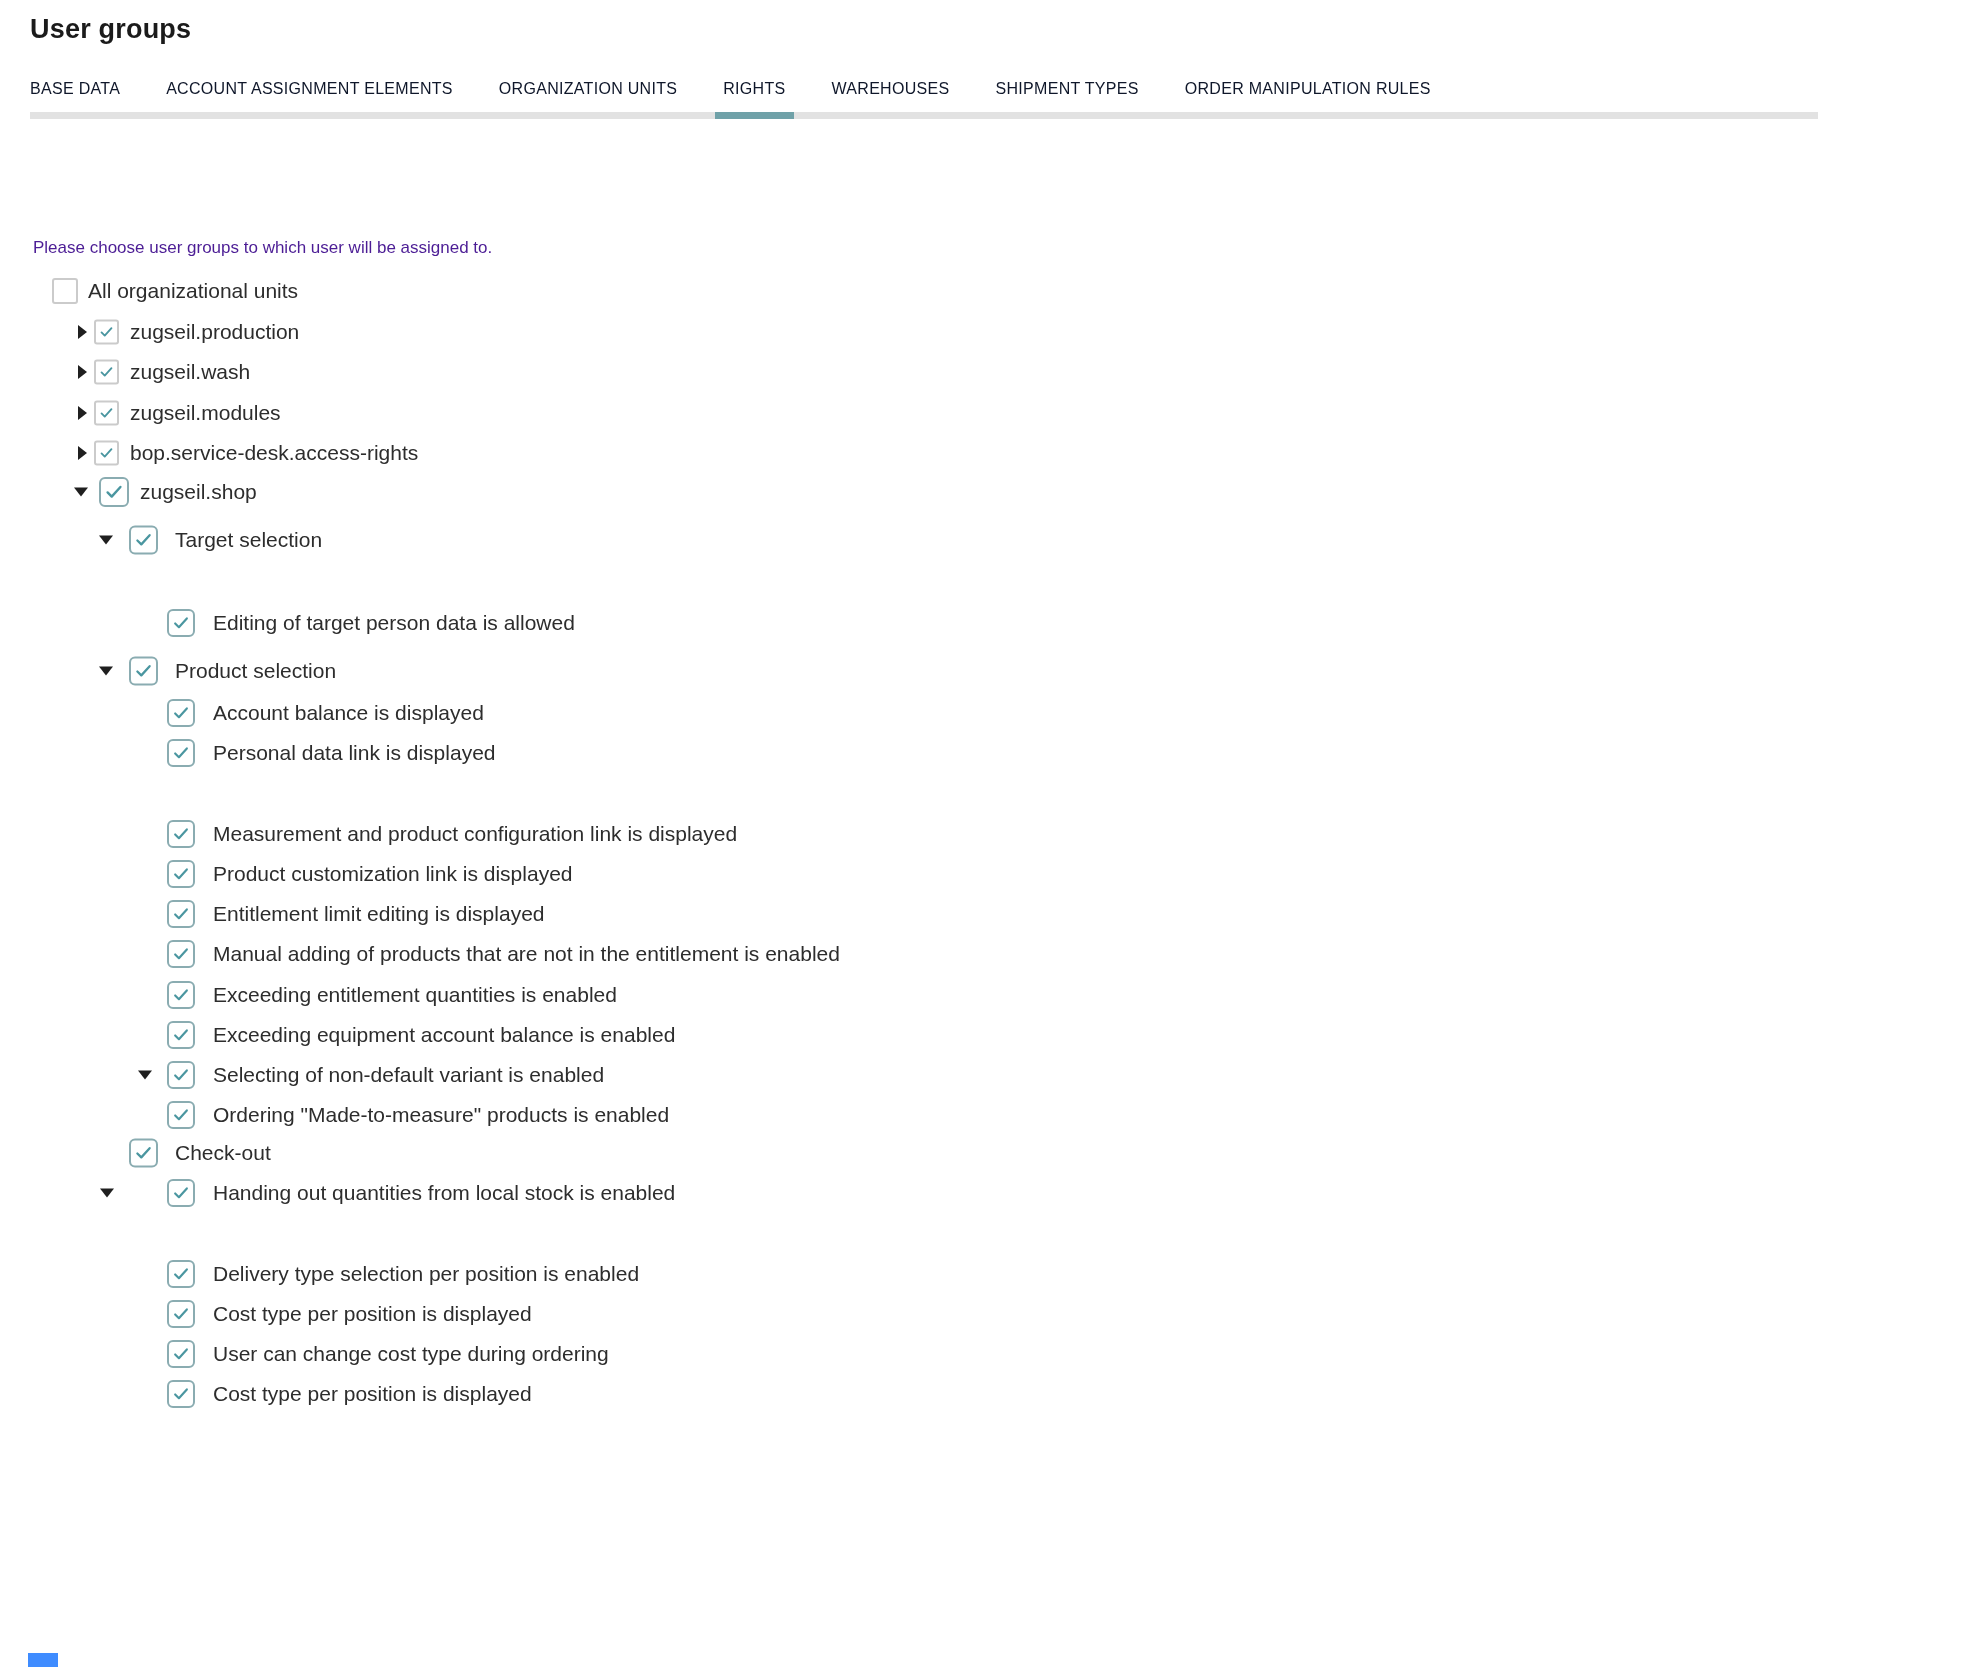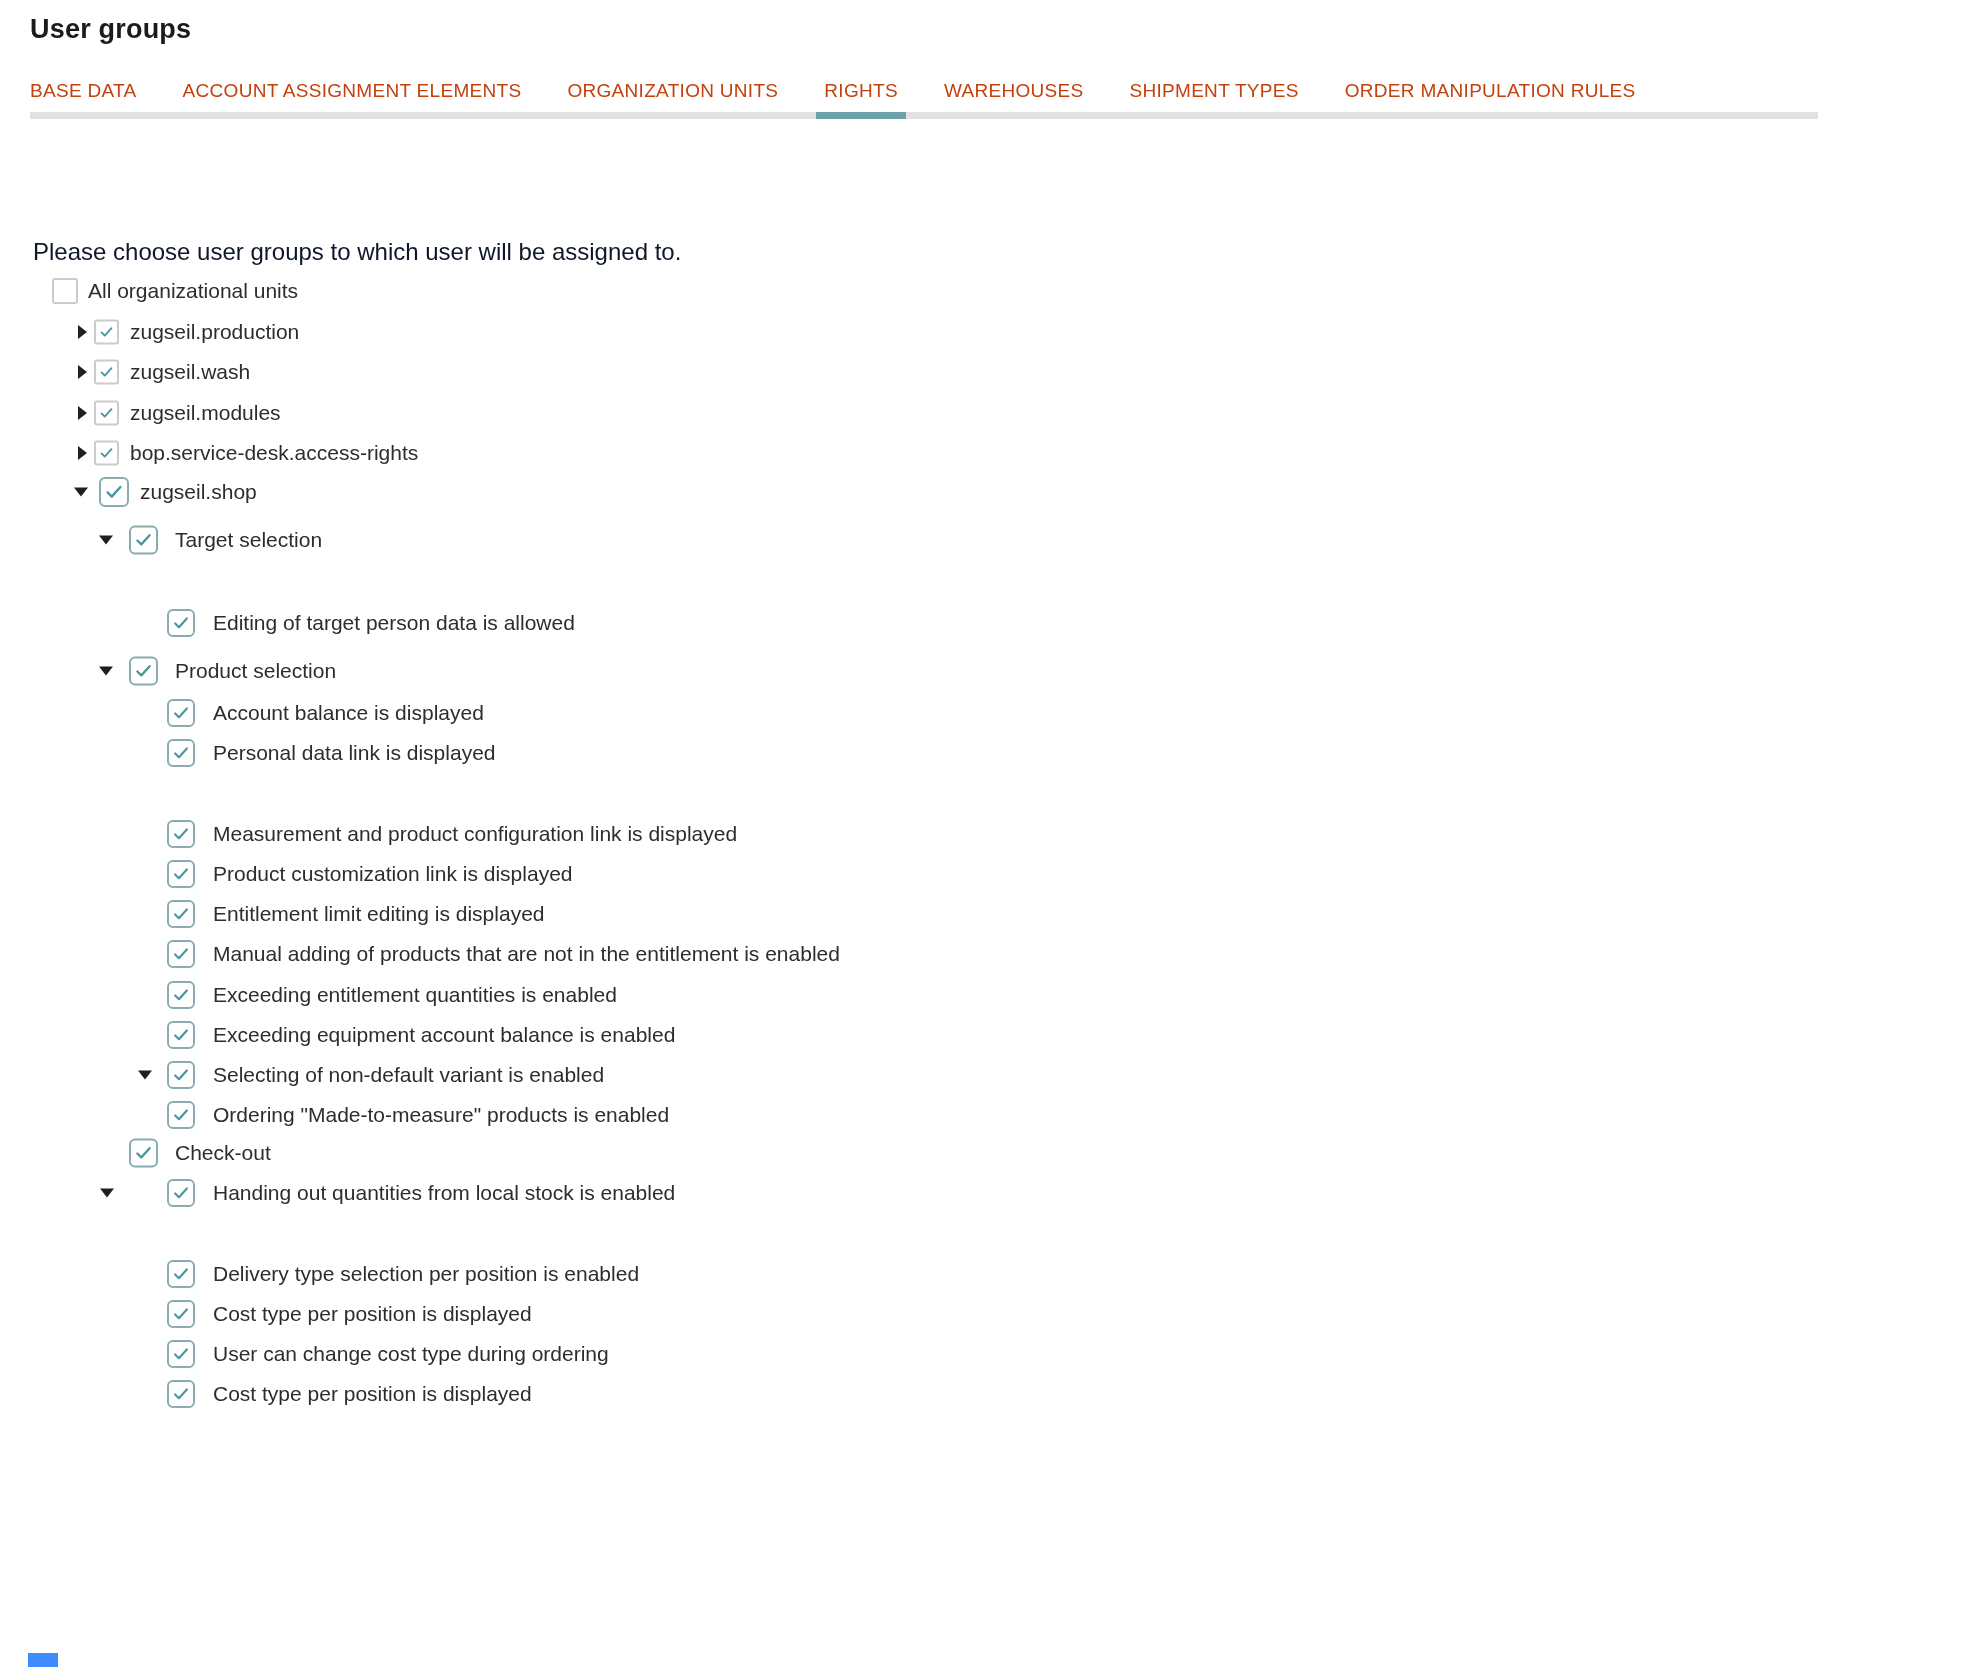--- a/index.html
+++ b/index.html
@@ -8,25 +8,25 @@
     font-family:"Liberation Sans",sans-serif;color:#2d2d2d;
   }
   
   .page-title{
     position:absolute;left:30px;top:14px;font-size:27px;font-weight:700;color:#1b1b1b;
     letter-spacing:0.2px;
   }
   
   .tab-bar{position:absolute;left:30px;top:80px;display:flex;gap:46px;height:26px;}
   .tab{position:relative;height:26px;cursor:pointer;}
-  .tab .tab-text{font-size:19px;color:#c2410c;letter-spacing:0.3px;white-space:nowrap;}
+  .tab .tab-text{font-size:16px;color:#0f172a;letter-spacing:0.3px;white-space:nowrap;}
   .tab .underline{position:absolute;left:-8px;right:-8px;top:32px;height:7px;z-index:2;}
   .tab-track{position:absolute;left:30px;top:112px;width:1788px;height:7px;}
   
-  .instruction{position:absolute;left:33px;top:238px;font-size:24px;color:#0f172a;text-align:right;}
+  .instruction{position:absolute;left:33px;top:238px;font-size:17px;color:#4c1d95;text-align:right;}
   
   .tree{position:absolute;left:0;top:0;width:100%;height:100%;}
   .trow{position:absolute;left:0;height:40px;width:100%;}
   .arr{position:absolute;top:50%;transform:translateY(-50%);width:0;height:0;display:block;}
   .arr.down{border-left:7px solid transparent;border-right:7px solid transparent;border-top:9px solid #1f1f1f;}
   .arr.right{border-top:7px solid transparent;border-bottom:7px solid transparent;border-left:9px solid #1f1f1f;}
   .cb{
     position:absolute;top:50%;transform:translateY(-50%);box-sizing:border-box;background:#fff;
     display:flex;align-items:center;justify-content:center;cursor:pointer;
   }

